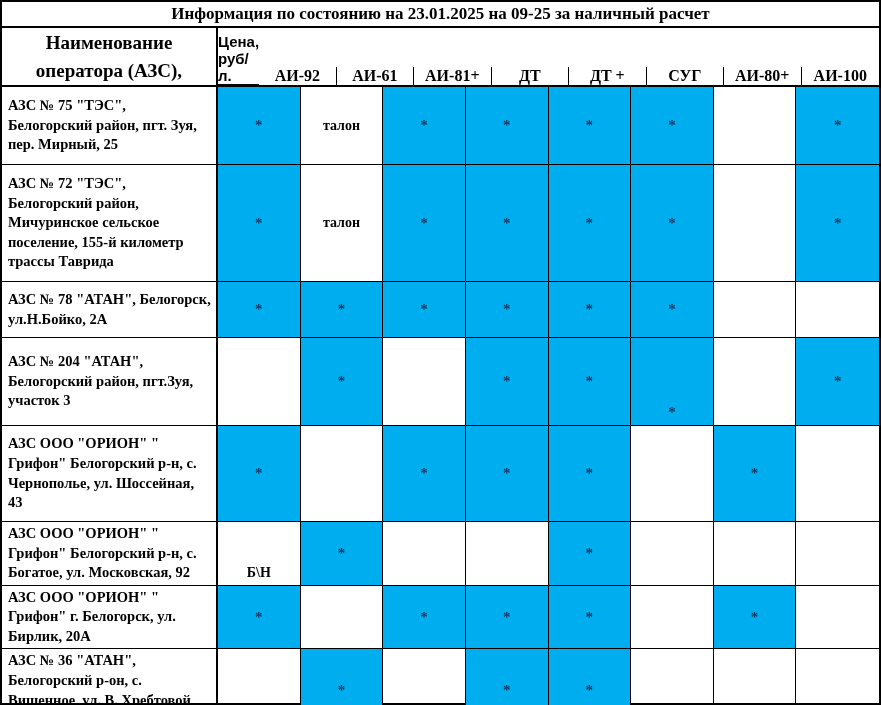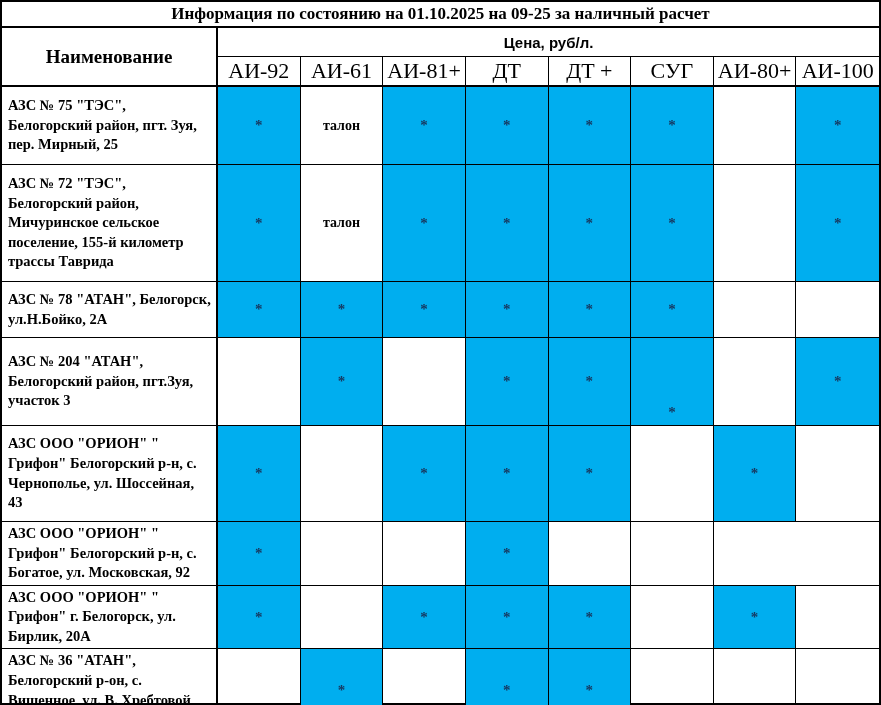--- a/index.html
+++ b/index.html
@@ -9,28 +9,28 @@
            display:flex; flex-direction:column; background:#fff; }
 
   .title-bar { height:24px; flex:0 0 24px; border-bottom:2px solid #000;
                display:flex; align-items:center; justify-content:center;
                font-weight:bold; font-size:17px; }
 
   .header { flex:0 0 57px; height:57px; display:flex; border-bottom:2px solid #000; }
   .op-head { flex:0 0 216px; width:216px; box-sizing:border-box; border-right:2px solid #000;
              display:flex; flex-direction:column; justify-content:center; align-items:center;
              font-weight:bold; font-size:19px; line-height:1.45; }
-  .head-right { flex:1; display:flex; flex-direction:column; }
+  .head-right { flex:1; display:flex; flex-direction:row;align-items:flex-end; }
   .price-head { flex:0 0 28px; border-bottom:1px solid #000;
                 display:flex; align-items:center; justify-content:center;
                 font-family:"Liberation Sans","DejaVu Sans",sans-serif;
                 font-weight:bold; font-size:15px; }
   .fuel-row { flex:1; display:grid; grid-template-columns:repeat(8,1fr); }
   .fuel-cell { border-right:1px solid #000; display:flex; align-items:center; justify-content:center;
-               font-weight:normal; font-size:22px; }
+               font-weight:bold; font-size:16px; }
   .fuel-cell:last-child { border-right:none; }
 
   .tbody { flex:1; display:flex; flex-direction:column; }
   .trow { display:grid; grid-template-columns:216px repeat(8,1fr); border-bottom:1px solid #000; }
   .trow:nth-child(1){ flex:0 0 77px; }
   .trow:nth-child(2){ flex:0 0 116px; }
   .trow:nth-child(3){ flex:0 0 55px; }
   .trow:nth-child(4){ flex:0 0 87px; }
   .trow:nth-child(5){ flex:0 0 95px; }
   .trow:nth-child(6){ flex:0 0 60px; }
@@ -46,25 +46,26 @@
            font-weight:bold; font-size:14px; color:#000; }
   .pcell:last-child { border-right:none; }
   .pcell.hl { background:var(--hl,#00AEEF); }
   .pcell.mark { color:var(--mark,#17375E); font-size:15px; }
   .pcell.vb { align-items:flex-end; padding-bottom:4px; }
 </style>
 </head>
 <body>
 
 <div class="board">
-  <div class="title-bar">Информация по состоянию на 01.10.2025 на 09-25 за наличный расчет</div>
+  <div class="title-bar">Информация по состоянию на 23.01.2025 на 09-25 за наличный расчет</div>
 
   <div class="header">
     <div class="op-head">
       <div>Наименование</div>
+      <div>оператора (АЗС),</div>
     </div>
     <div class="head-right">
       <div class="price-head">Цена, руб/л.</div>
       <div class="fuel-row">
         <div class="fuel-cell">АИ-92</div>
         <div class="fuel-cell">АИ-61</div>
         <div class="fuel-cell">АИ-81+</div>
         <div class="fuel-cell">ДТ</div>
         <div class="fuel-cell">ДТ +</div>
         <div class="fuel-cell">СУГ</div>
@@ -125,20 +126,21 @@
         <div class="pcell"></div>
         <div class="pcell hl mark">*</div>
         <div class="pcell hl mark">*</div>
         <div class="pcell hl mark">*</div>
         <div class="pcell"></div>
         <div class="pcell hl mark">*</div>
         <div class="pcell"></div>
       </div>
       <div class="trow">
         <div class="name-cell">АЗС ООО "ОРИОН" " Грифон" Белогорский р-н, с. Богатое, ул. Московская, 92</div>
+        <div class="pcell vb">Б\Н</div>
         <div class="pcell hl mark">*</div>
         <div class="pcell"></div>
         <div class="pcell"></div>
         <div class="pcell hl mark">*</div>
         <div class="pcell"></div>
         <div class="pcell"></div>
         <div class="pcell"></div>
       </div>
       <div class="trow">
         <div class="name-cell">АЗС ООО "ОРИОН" " Грифон" г. Белогорск, ул. Бирлик, 20А</div>

